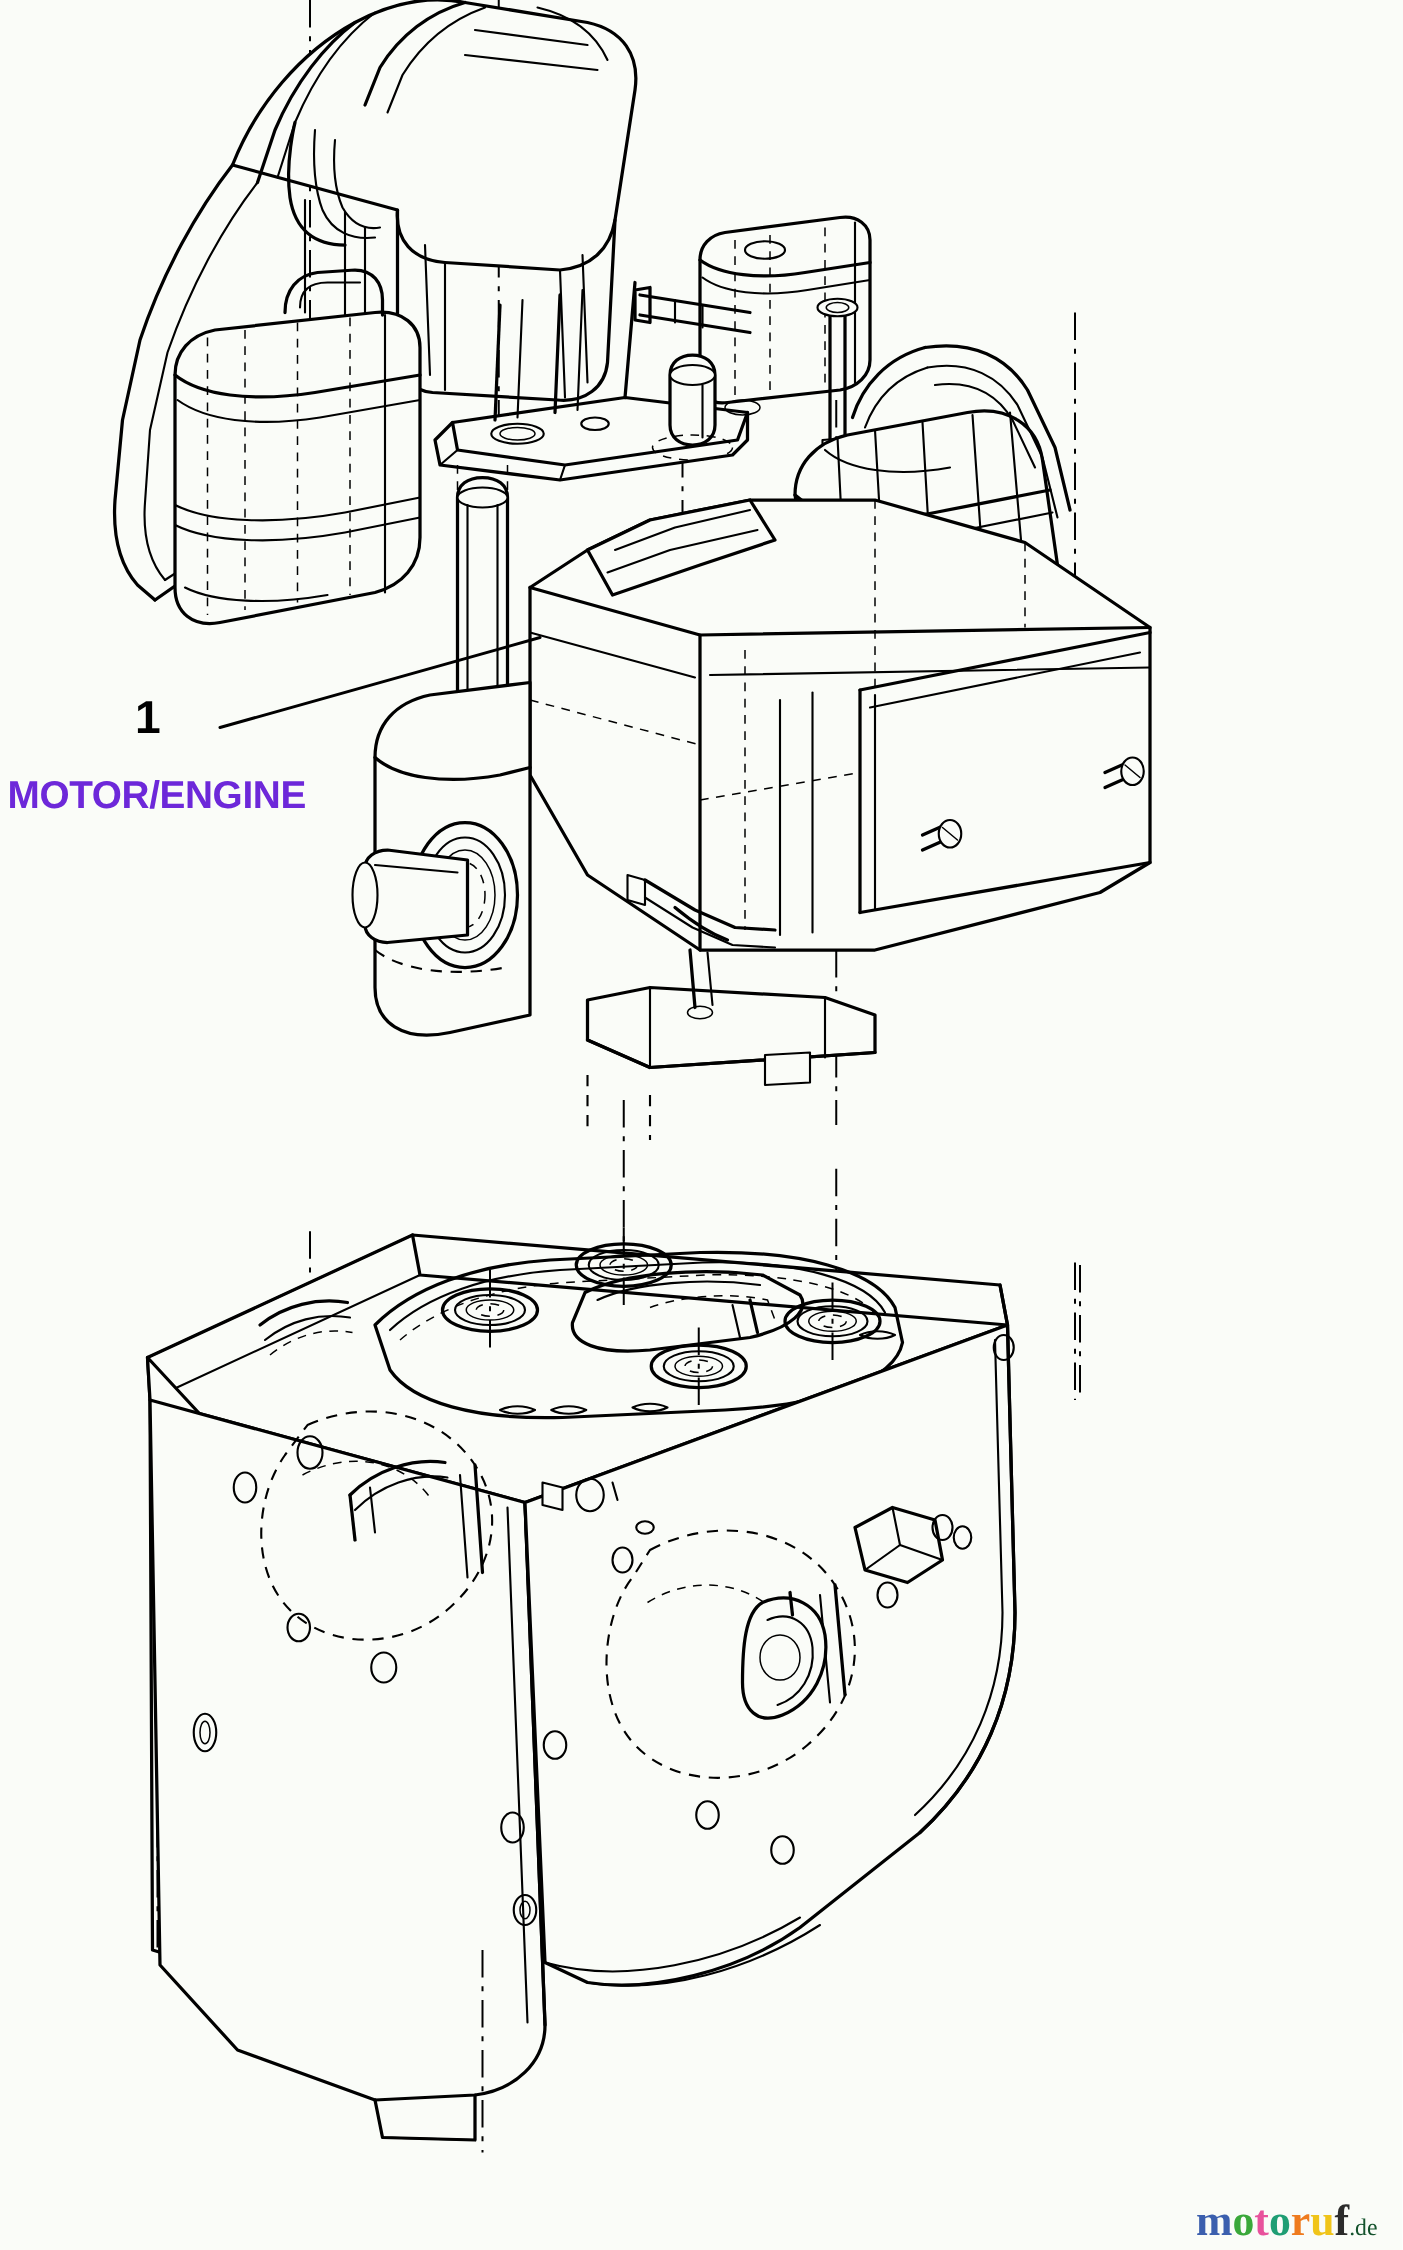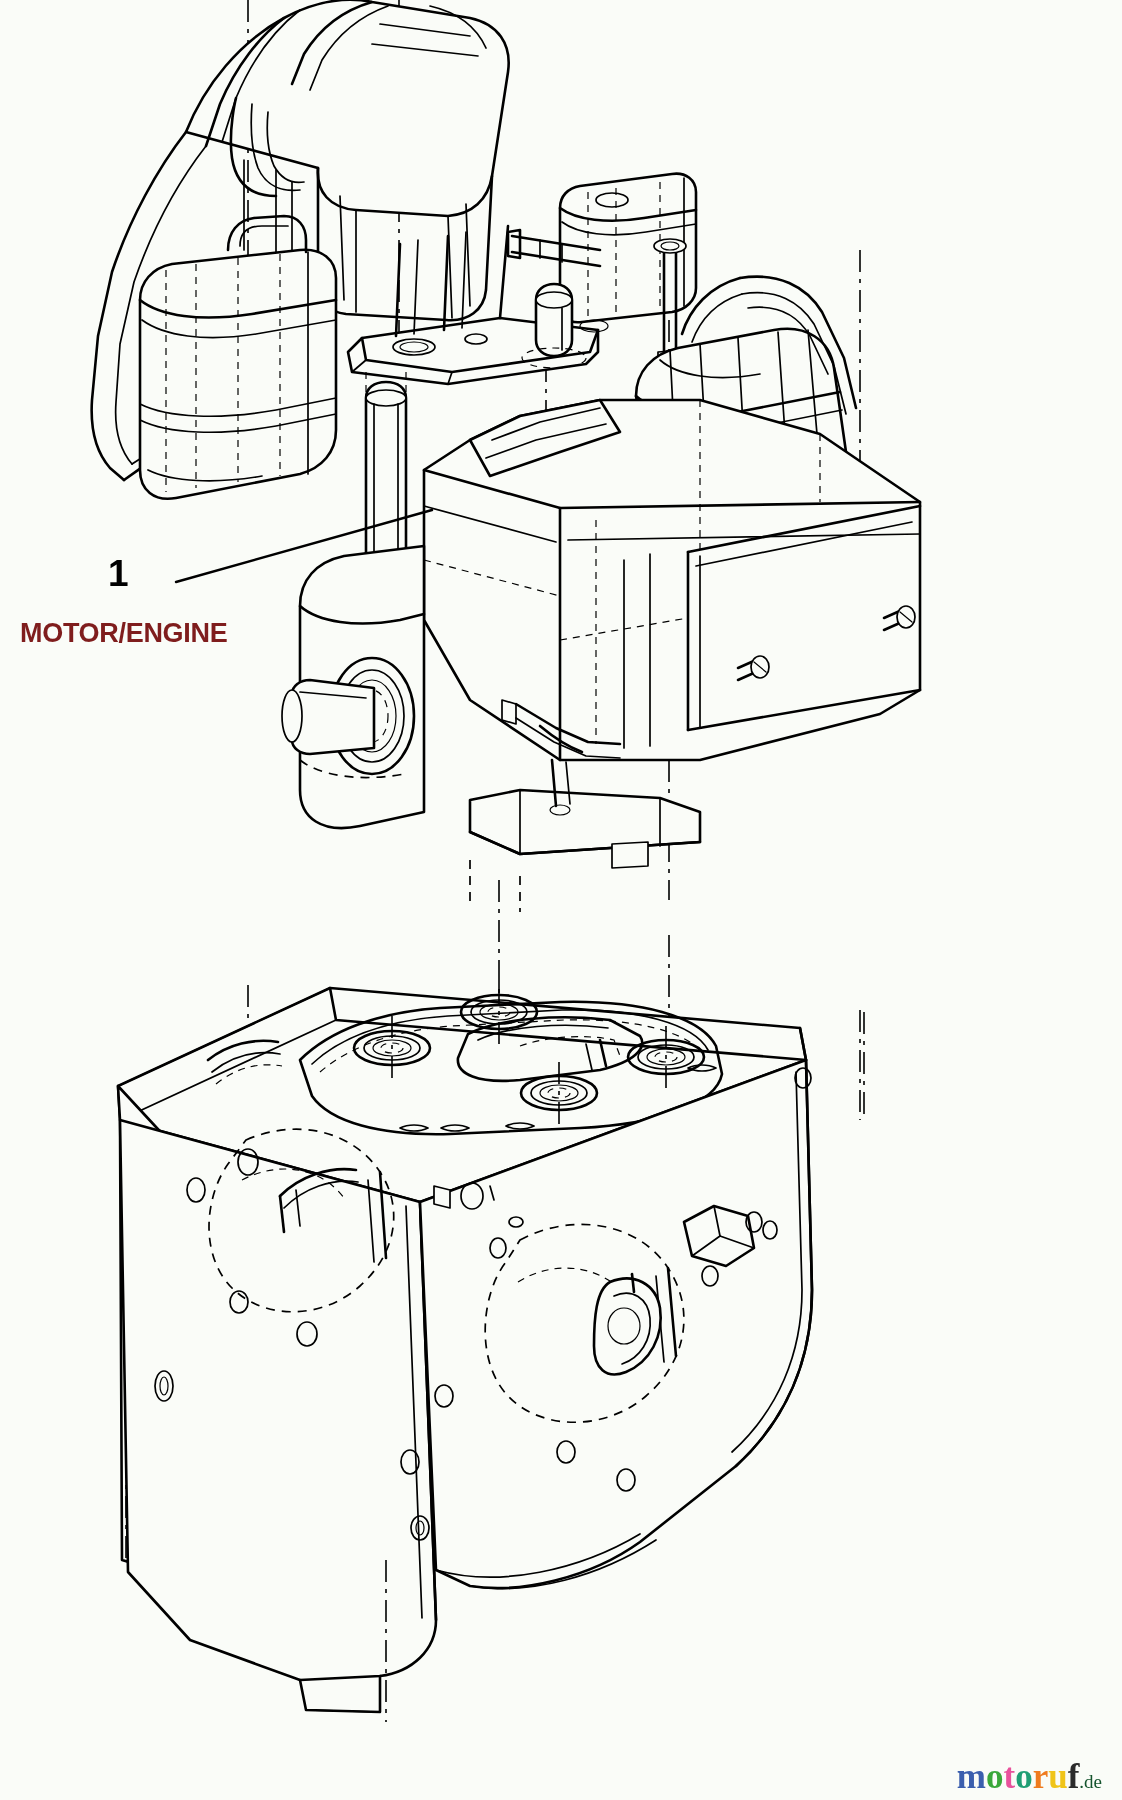--- a/index.html
+++ b/index.html
@@ -27,26 +27,26 @@
     top: 555px;
     font-family: "Liberation Sans", sans-serif;
     font-size: 37px;
     font-weight: 700;
     color: #000000;
     letter-spacing: 0px;
     line-height: 1;
   }
   .part-label {
     position: absolute;
-    left: 20px;
+    left: 6px;
     top: 618px;
     font-family: "Liberation Sans", sans-serif;
-    font-size: 27px;
+    font-size: 31px;
     font-weight: 700;
-    color: #7f1d1d;
+    color: #6d28d9;
     letter-spacing: -0.3px;
     white-space: nowrap;
   }
   .drawing-number {
     position: absolute;
     right: 12px;
     bottom: 18px;
     font-family: "Liberation Sans", sans-serif;
     font-size: 46px;
     font-weight: 400;

